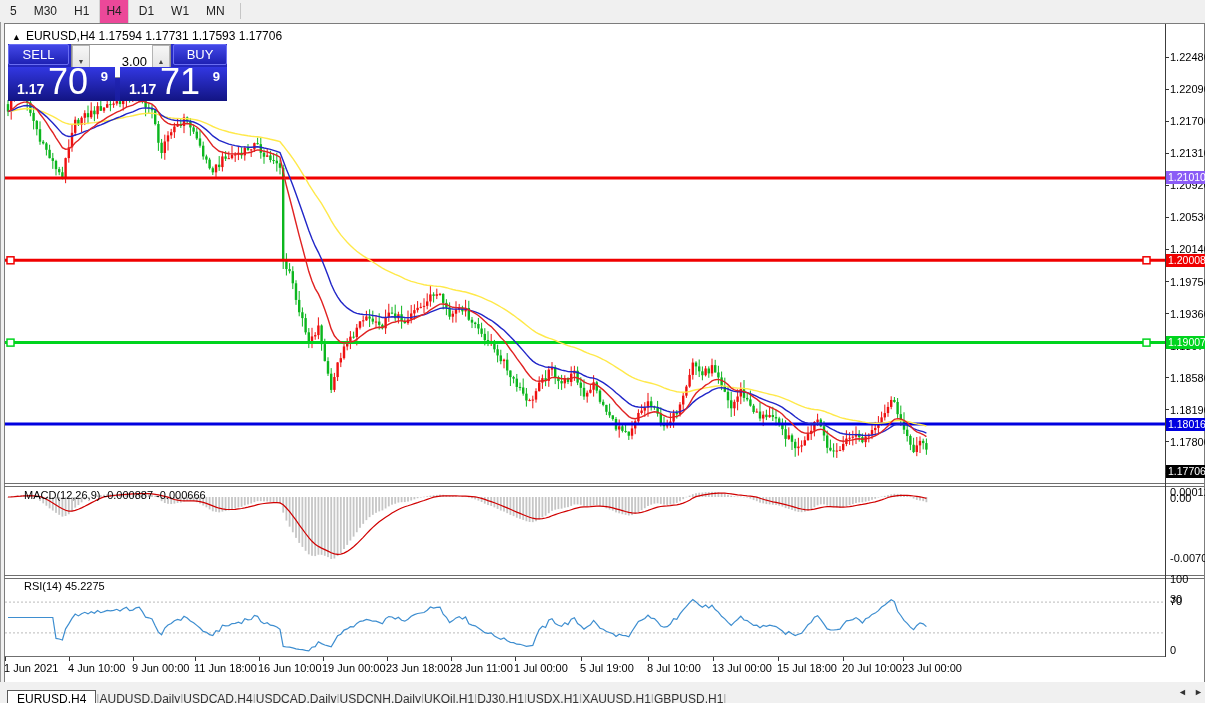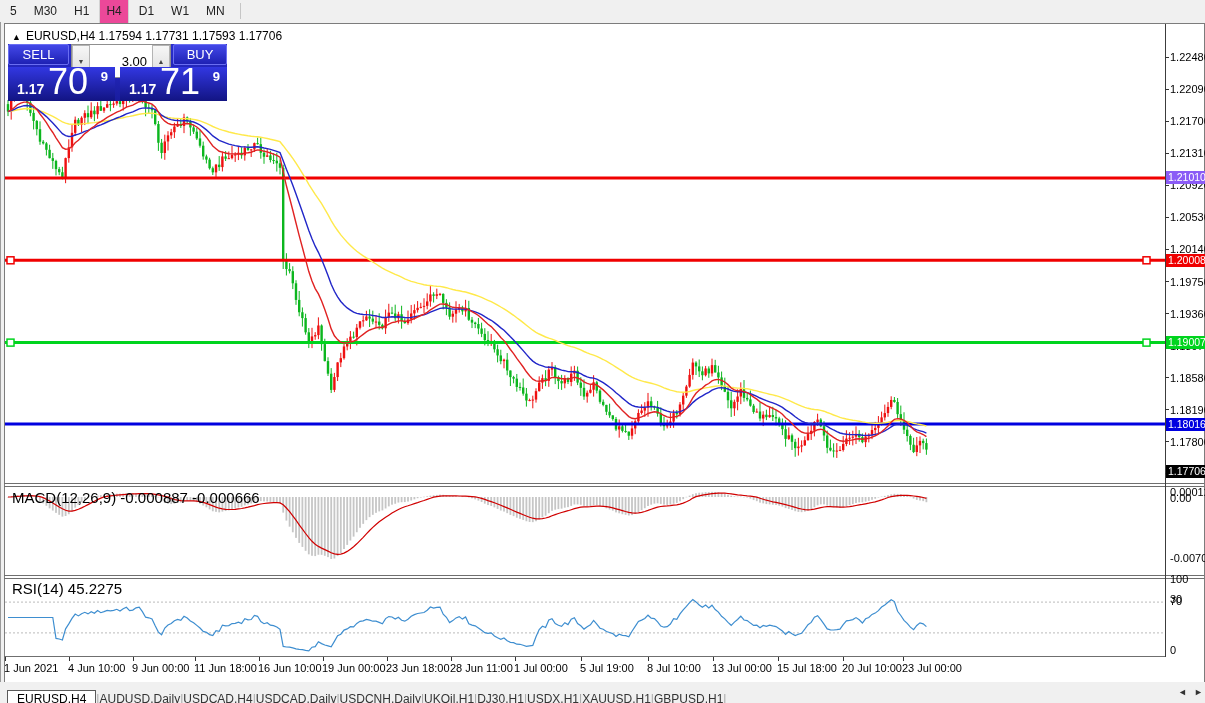--- a/index.html
+++ b/index.html
@@ -35,21 +35,21 @@
   #sell-box{left:0;}
   #buy-box{left:112px;}
   .pb-small{position:absolute;left:9px;bottom:4px;font-size:14px;font-weight:bold;color:#fff;}
   .pb-big{position:absolute;left:40px;top:-6px;font-size:36px;color:#fff;}
   .pb-sup{position:absolute;right:7px;top:2px;font-size:13px;font-weight:bold;color:#fff;}
   
   .pal{position:absolute;left:1170px;font-size:11px;color:#000;white-space:nowrap;}
   .ptick{position:absolute;left:1165px;width:4px;height:1px;background:#333;}
   .badge{position:absolute;left:1166px;width:39px;height:13px;font-size:10.5px;color:#fff;
          line-height:13px;padding-left:2px;box-sizing:border-box;white-space:nowrap;}
-  .ind-label{position:absolute;left:12px;font-size:15px;color:#000;white-space:nowrap;}
+  .ind-label{position:absolute;left:24px;font-size:11px;color:#000;white-space:nowrap;}
   .xlab{position:absolute;top:662px;font-size:11px;color:#000;white-space:nowrap;}
   .xtick{position:absolute;top:657px;width:1px;height:4px;background:#333;}
   
   #tabbar{left:0;top:682px;width:1205px;height:34px;background:#f0f0f0;display:flex;align-items:center;font-size:12px;color:#333;}
   #tab-active{background:#fff;border:1px solid #5a5a5a;padding:1px 9px;margin-left:7px;color:#000;}
   .tab{padding:1px 0;white-space:nowrap;}
   .tab-sep{color:#a8a8a8;}
   .scroll-arrow{position:absolute;top:687px;font-size:9px;color:#333;}
   svg{position:absolute;overflow:hidden;}
 </style>

